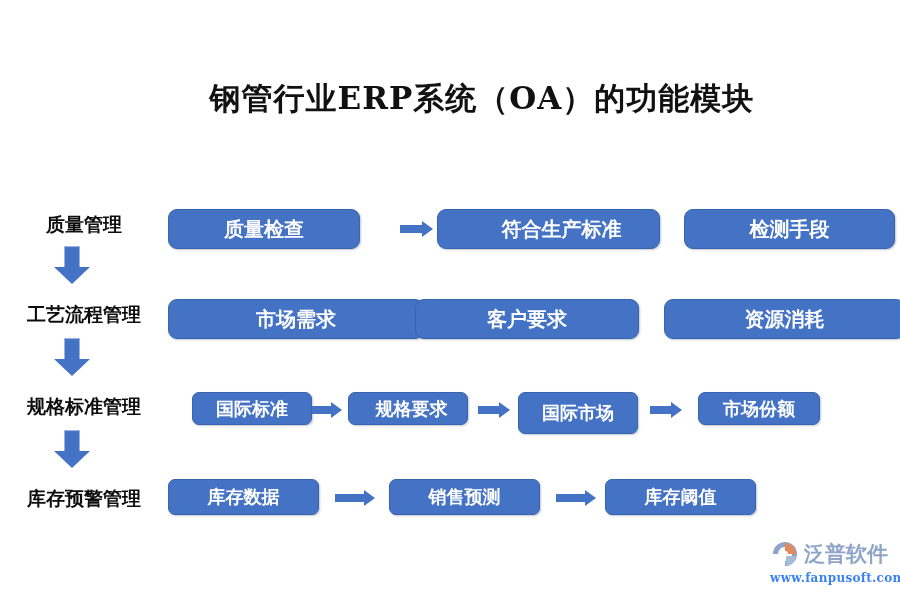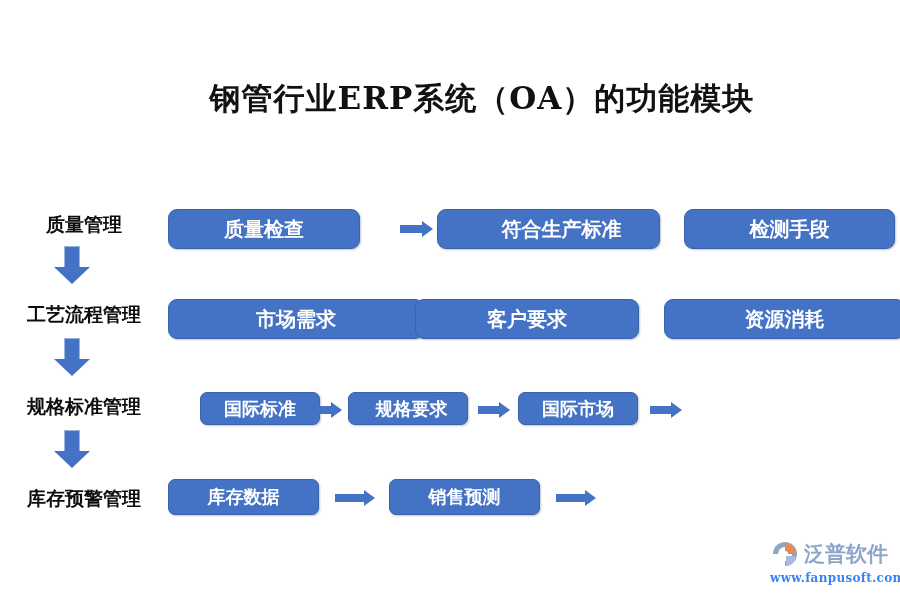--- a/index.html
+++ b/index.html
@@ -208,46 +208,48 @@
     <div class="r-shaft" style="width:23px;"></div>
     <div class="r-head"></div>
   </div>
   <div class="box big" style="left:437px; top:209px; width:223px; height:40px;padding-left:26px;">符合生产标准</div>
   <div class="box big" style="left:684px; top:209px; width:211px; height:40px;">检测手段</div>
 
   <div class="box big" style="left:168px; top:299px; width:256px; height:40px;">市场需求</div>
   <div class="box big" style="left:415px; top:299px; width:224px; height:40px;">客户要求</div>
   <div class="box big" style="left:664px; top:299px; width:241px; height:40px;">资源消耗</div>
 
-  <div class="box small" style="left:200px; top:392px; width:120px; height:33px;">国际标准</div>
+  <div class="box small" style="left:192px; top:392px; width:120px; height:33px;">国际标准</div>
   <div class="right-arrow" style="left:312px; top:402px; width:30px;">
     <div class="r-shaft" style="width:20px;"></div>
     <div class="r-head"></div>
   </div>
   <div class="box small" style="left:348px; top:392px; width:120px; height:33px;padding-left:7px;">规格要求</div>
   <div class="right-arrow" style="left:478px; top:402px; width:32px;">
     <div class="r-shaft" style="width:22px;"></div>
     <div class="r-head"></div>
   </div>
-  <div class="box small" style="left:518px; top:392px; width:120px; height:33px;">国际市场</div>
+  <div class="box small" style="left:518px; top:392px; width:120px; height:42px;">国际市场</div>
   <div class="right-arrow" style="left:650px; top:402px; width:32px;">
     <div class="r-shaft" style="width:22px;"></div>
     <div class="r-head"></div>
   </div>
+  <div class="box small" style="left:698px; top:392px; width:122px; height:33px;">市场份额</div>
 
   <div class="box small" style="left:168px; top:479px; width:151px; height:36px;">库存数据</div>
   <div class="right-arrow" style="left:335px; top:490px; width:40px;">
     <div class="r-shaft" style="width:30px;"></div>
     <div class="r-head"></div>
   </div>
   <div class="box small" style="left:389px; top:479px; width:151px; height:36px;">销售预测</div>
   <div class="right-arrow" style="left:556px; top:490px; width:40px;">
     <div class="r-shaft" style="width:30px;"></div>
     <div class="r-head"></div>
   </div>
+  <div class="box small" style="left:605px; top:479px; width:151px; height:36px;">库存阈值</div>
 
   <div class="logo">
     <div class="logo-row">
       <div class="logo-mark">
         <svg width="30" height="30" viewBox="0 0 30 30" aria-hidden="true">
           <path d="M3,15 A12,12 0 1,1 15,27 L15,22 A7,7 0 1,0 8,15 Z" fill="#8FA5C8"></path>
           <path d="M15,4 A11,11 0 0,1 26,15 L18,15 A3,3 0 0,0 15,12 Z" fill="#E08A5E"></path>
           <path d="M16,17 L26,17 A11,11 0 0,1 16,27 Z" fill="#A8BBD8"></path>
         </svg>
       </div>

